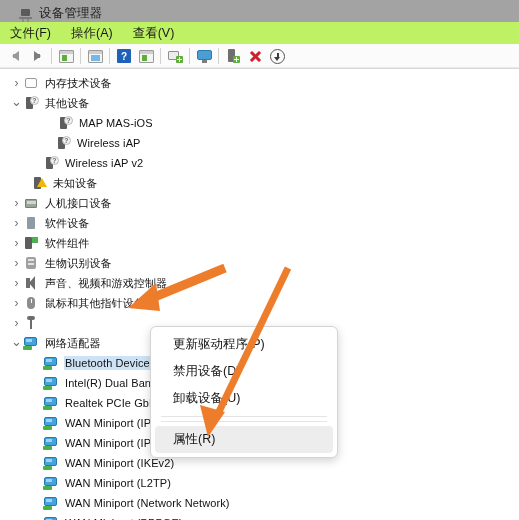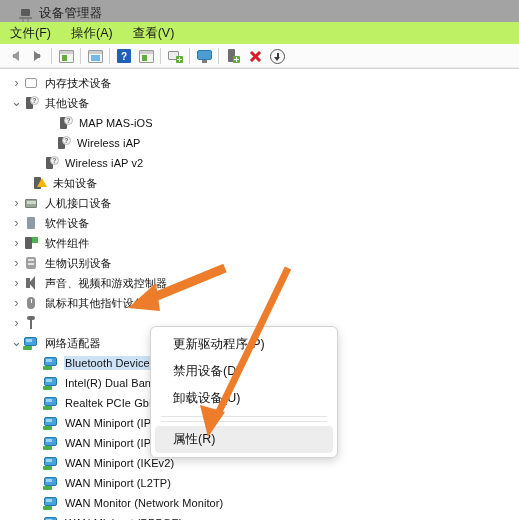--- a/index.html
+++ b/index.html
@@ -747,21 +747,21 @@
         <div class="base"></div>
       </div>
       <div class="row-label">WAN Miniport (L2TP)</div>
     </div>
     <div class="row" style="padding-left: 30px;">
       <div class="chev empty"></div>
       <div class="row-icon ic-net">
         <div class="scr"></div>
         <div class="base"></div>
       </div>
-      <div class="row-label">WAN Monitor (Network Monitor)</div>
+      <div class="row-label">WAN Miniport (Network Network)</div>
     </div>
     <div class="row" style="padding-left: 30px;">
       <div class="chev empty"></div>
       <div class="row-icon ic-net">
         <div class="scr"></div>
       </div>
       <div class="row-label">WAN Miniport (PPPOE)</div>
     </div>
   </div>
 

